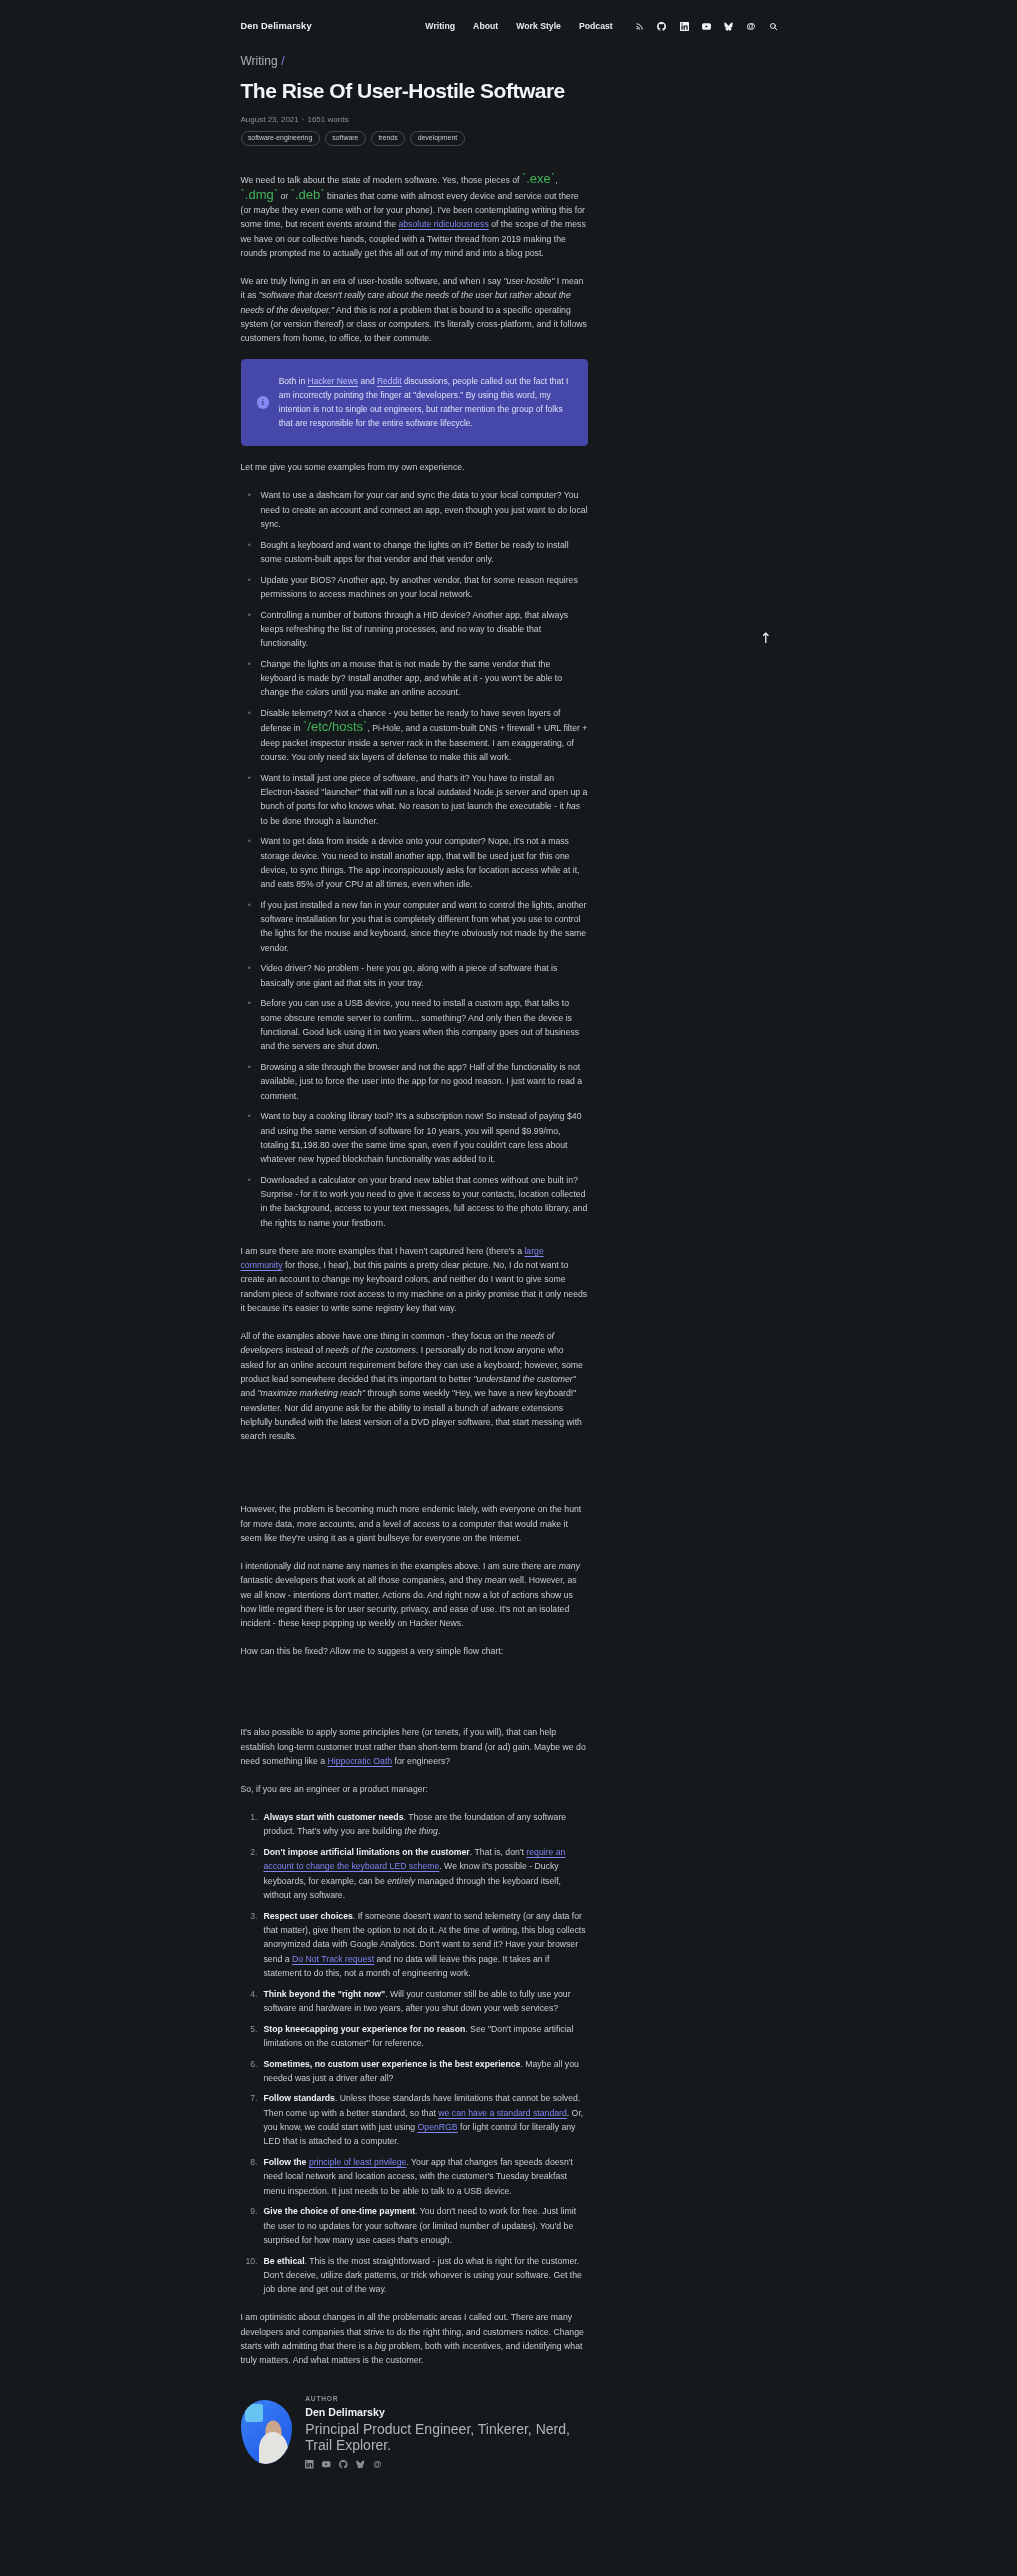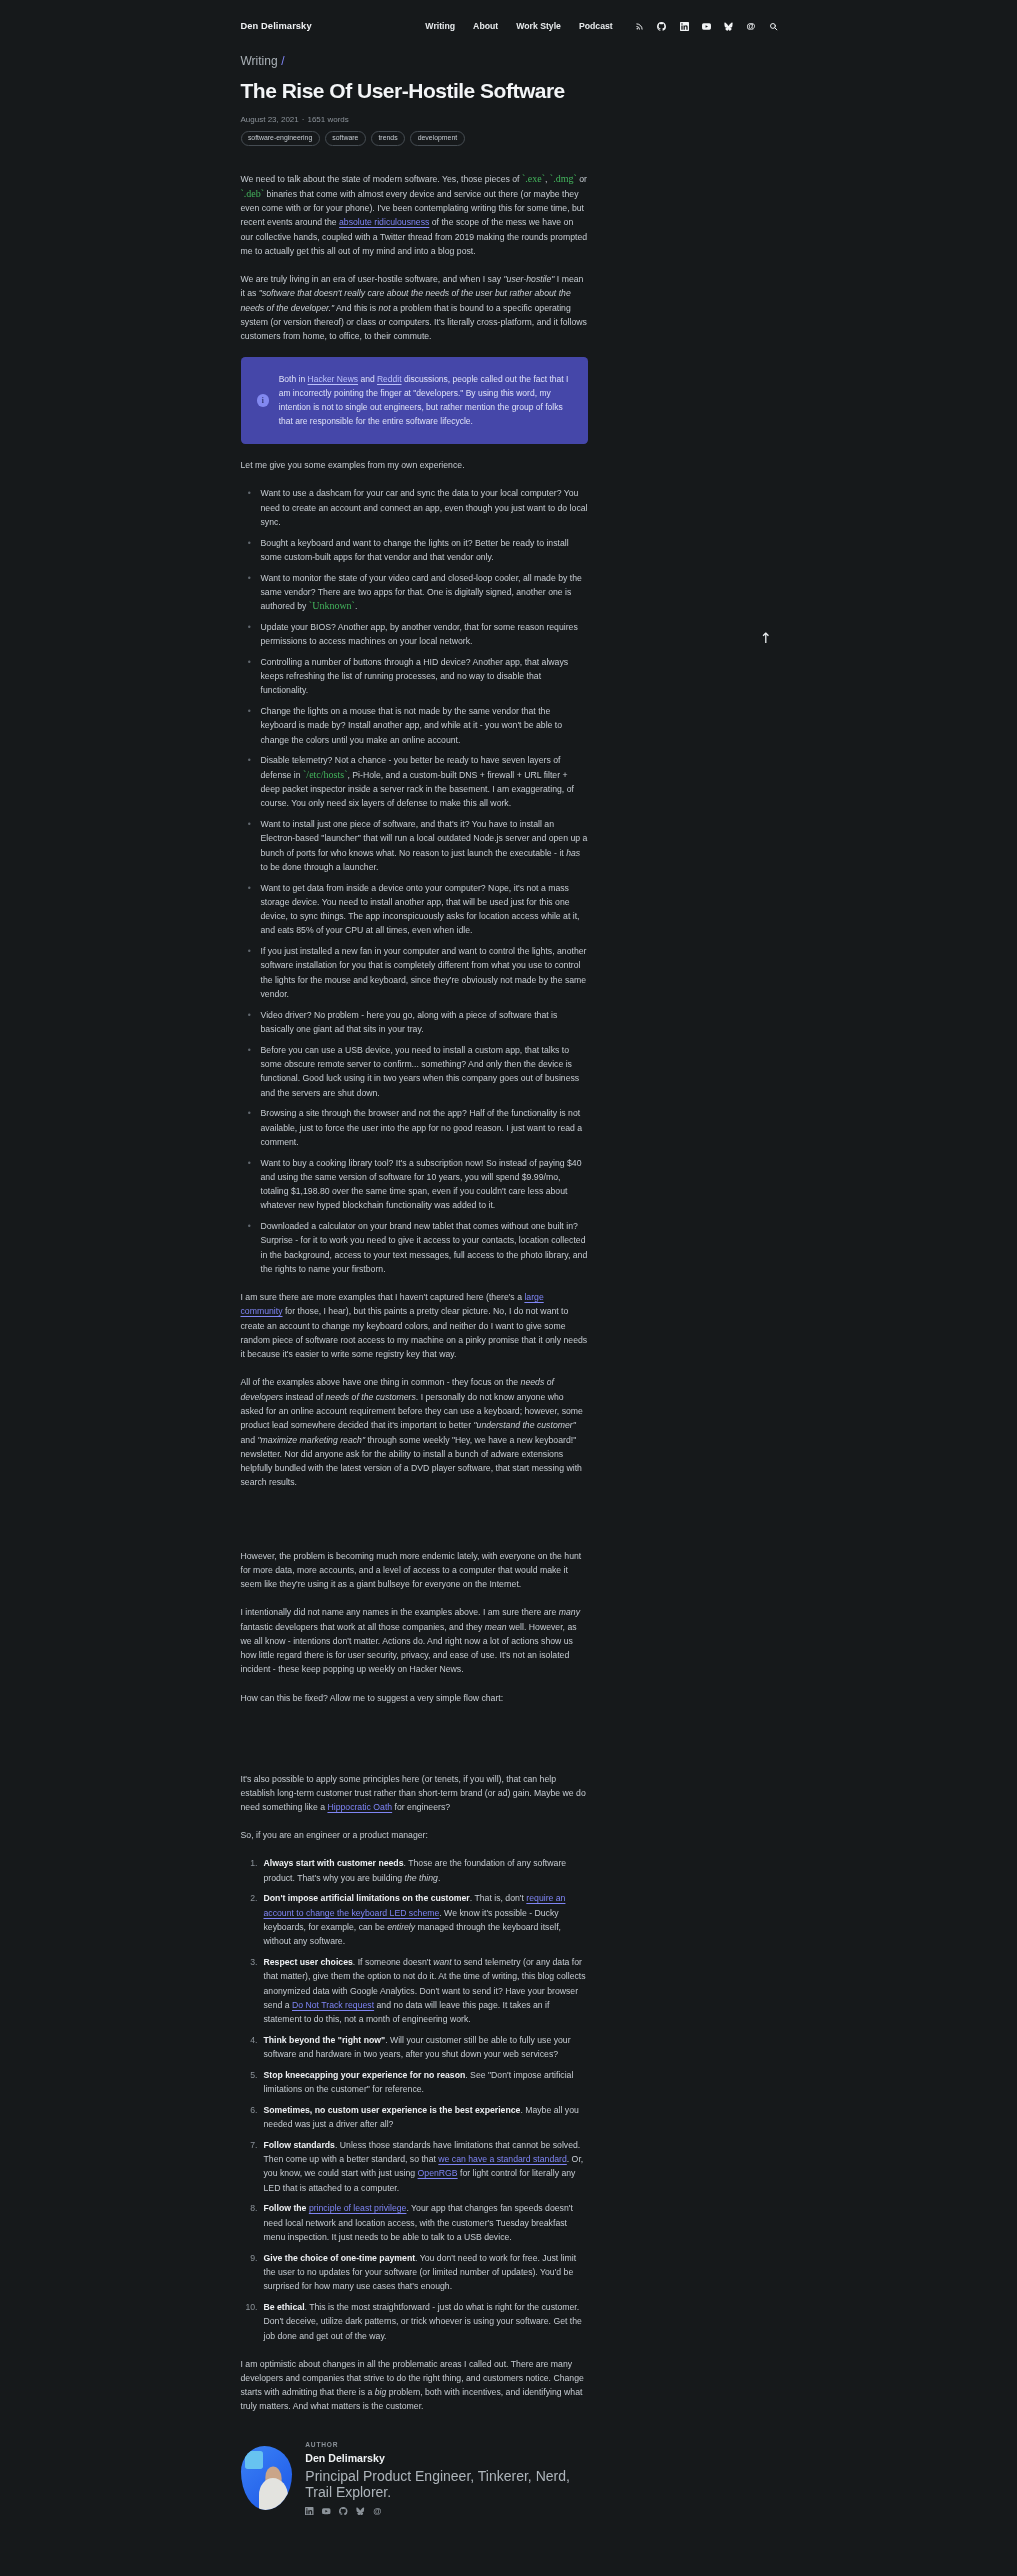--- a/index.html
+++ b/index.html
@@ -31,21 +31,21 @@
   .breadcrumb .sep { color: #7f85f5; margin-left: 3.7px; }
   h1.post-title { margin: 11px 0 0; font-size: 21px; line-height: 1.1; letter-spacing: -0.5px; color: #f3f5f7; font-weight: 700; }
   .meta { margin-top: 12.7px; font-size: 8px; color: #8b9299; display: flex; align-items: center; gap: 3px; }
   .tags { margin-top: 7.4px; display: flex; gap: 5.3px; }
   .pill { border: 0.5px solid #454c52; border-radius: 530px; padding: 1.6px 6.4px 2.1px; font-size: 6.9px; color: #c6ccd2; text-decoration: none; line-height: 1.3; }
 
   
   article { width: 347px; margin-top: 26.5px; font-size: 8.7px; line-height: 14.3px; color: #c6ccd2; }
   article p { margin: 0 0 13.8px; }
   article a { color: #7f85f5; text-decoration: underline; text-underline-offset: 1.6px; }
-  code { font-family: Liberation Serif, serif; font-size: 10px; color: #43b35c; }
+  code { font-family: Liberation Sans, sans-serif; font-size: 13px; color: #43b35c; }
   code::before, code::after { content: "`"; }
   em { font-style: italic; }
   strong { color: #eef0f3; font-weight: 700; }
 
   .callout { background: #4547a9; border-radius: 4.2px; padding: 16px 16px; display: flex; align-items: center; gap: 9.5px; margin: 1.1px 0 13.8px; color: #dfe2f8; }
   .callout .body { margin: 0; font-size: 8.5px; line-height: 13.8px; }
   .callout a { color: #bcc2fd; }
   .info-icon { flex: 0 0 auto; width: 12.7px; height: 12.7px; border-radius: 50%; background: #8289f0; color: #30336f;
                display: flex; align-items: center; justify-content: center; font-size: 7.4px; font-weight: 700;
                font-family: "Liberation Serif", serif; }
@@ -160,21 +160,20 @@
       <aside class="callout">
         <span class="info-icon">i</span>
         <p class="body">Both in <a>Hacker News</a> and <a>Reddit</a> discussions, people called out the fact that I am incorrectly pointing the finger at "developers." By using this word, my intention is not to single out engineers, but rather mention the group of folks that are responsible for the entire software lifecycle.</p>
       </aside>
 
       <p>Let me give you some examples from my own experience.</p>
 
       <ul class="examples">
           <li>Want to use a dashcam for your car and sync the data to your local computer? You need to create an account and connect an app, even though you just want to do local sync.</li>
           <li>Bought a keyboard and want to change the lights on it? Better be ready to install some custom-built apps for that vendor and that vendor only.</li>
-          <li>Want to monitor the state of your video card and closed-loop cooler, all made by the same vendor? There are two apps for that. One is digitally signed, another one is authored by <code>Unknown</code>.</li>
           <li>Update your BIOS? Another app, by another vendor, that for some reason requires permissions to access machines on your local network.</li>
           <li>Controlling a number of buttons through a HID device? Another app, that always keeps refreshing the list of running processes, and no way to disable that functionality.</li>
           <li>Change the lights on a mouse that is not made by the same vendor that the keyboard is made by? Install another app, and while at it - you won't be able to change the colors until you make an online account.</li>
           <li>Disable telemetry? Not a chance - you better be ready to have seven layers of defense in <code>/etc/hosts</code>, Pi-Hole, and a custom-built DNS + firewall + URL filter + deep packet inspector inside a server rack in the basement. I am exaggerating, of course. You only need six layers of defense to make this all work.</li>
           <li>Want to install just one piece of software, and that's it? You have to install an Electron-based "launcher" that will run a local outdated Node.js server and open up a bunch of ports for who knows what. No reason to just launch the executable - it <em>has</em> to be done through a launcher.</li>
           <li>Want to get data from inside a device onto your computer? Nope, it's not a mass storage device. You need to install another app, that will be used just for this one device, to sync things. The app inconspicuously asks for location access while at it, and eats 85% of your CPU at all times, even when idle.</li>
           <li>If you just installed a new fan in your computer and want to control the lights, another software installation for you that is completely different from what you use to control the lights for the mouse and keyboard, since they're obviously not made by the same vendor.</li>
           <li>Video driver? No problem - here you go, along with a piece of software that is basically one giant ad that sits in your tray.</li>
           <li>Before you can use a USB device, you need to install a custom app, that talks to some obscure remote server to confirm... something? And only then the device is functional. Good luck using it in two years when this company goes out of business and the servers are shut down.</li>
           <li>Browsing a site through the browser and not the app? Half of the functionality is not available, just to force the user into the app for no good reason. I just want to read a comment.</li>

